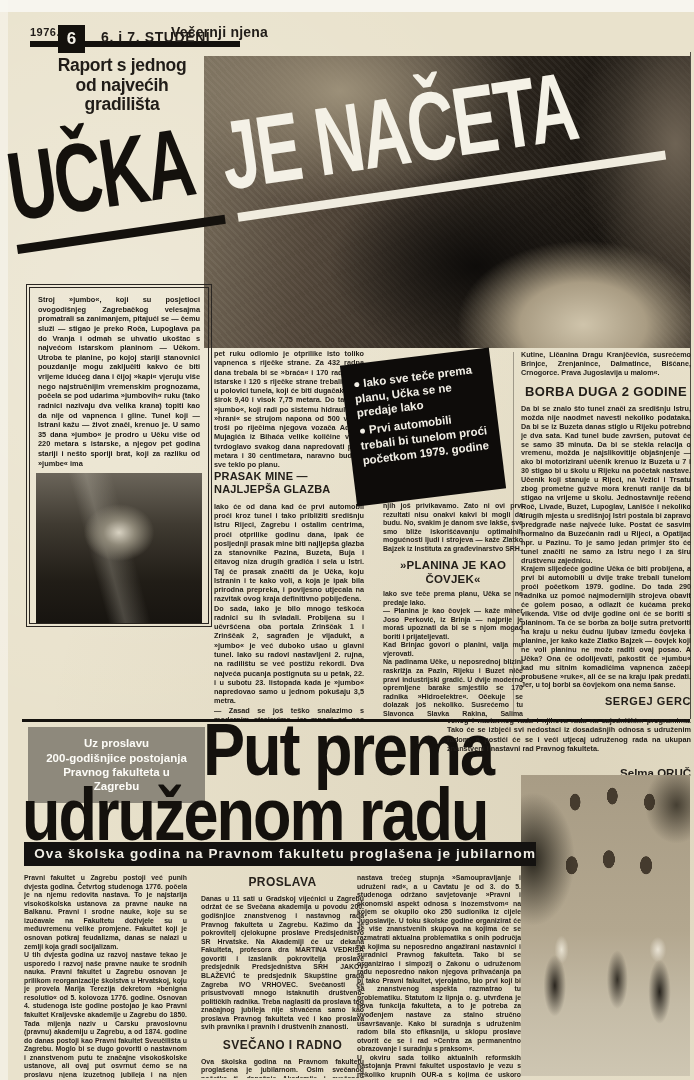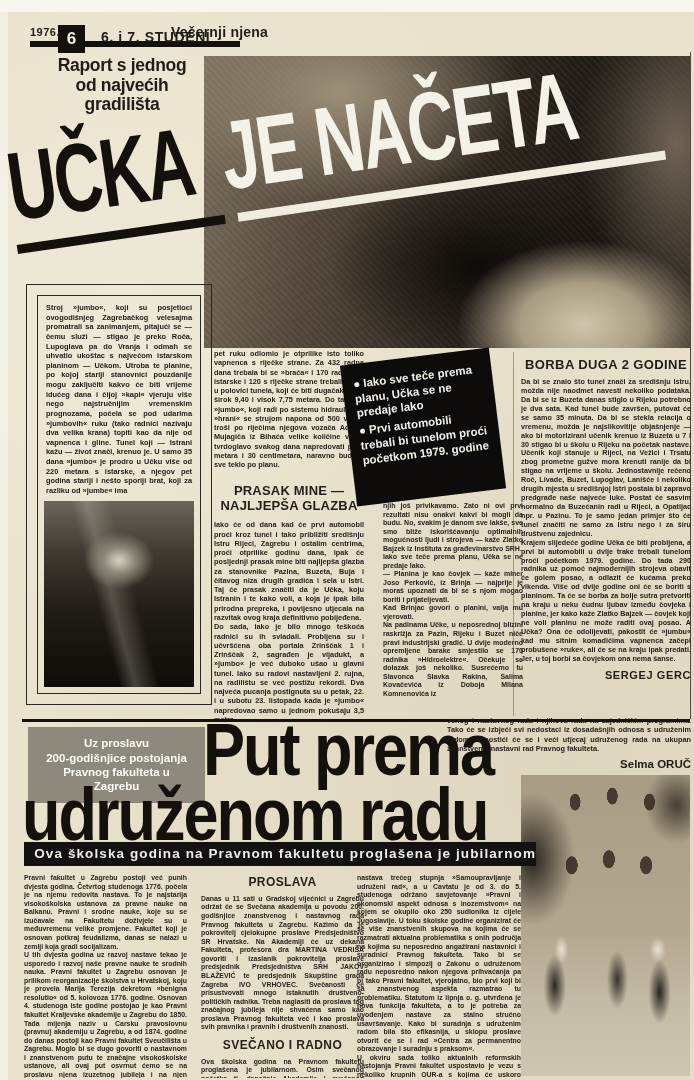--- a/index.html
+++ b/index.html
@@ -38,55 +38,55 @@
   .ucka-hl{position:absolute;left:18px;top:168px;width:672px;transform:rotate(-8.3deg);transform-origin:0 100%;z-index:5;}
   .ucka-hl-text{font-size:67px;font-weight:800;letter-spacing:-2px;line-height:1;white-space:nowrap;
     display:inline-block;transform:scaleY(1.45);transform-origin:bottom left;}
   .hl-black{color:#14110d;}
   .hl-white{color:#f4f1e6;margin-left:16px;}
   .hl-rule{display:flex;margin-top:10px;height:9px;width:655px;}
   .rule-black{width:32%;background:#14110d;}
   .rule-gap{width:2%;}
   .rule-white{width:66%;background:#f0ecdf;}
 
-  .lead-box{position:absolute;left:26px;top:284px;width:186px;height:421px;border:1px solid #2a2622;padding:10px;box-sizing:border-box;}
+  .lead-box{position:absolute;left:26px;top:284px;width:186px;height:343px;border:1px solid #2a2622;padding:2px;box-sizing:border-box;}
   .lead-inner{border:1px solid #2a2622;height:100%;box-sizing:border-box;padding:7px 8px 4px;overflow:hidden;}
   .lead-text{font-size:7.4px;font-weight:bold;text-align:justify;line-height:1.3;color:#1d1a16;}
   .photo-small{height:186px;margin:5px -2px 4px;
     background-image:
       radial-gradient(ellipse 52px 42px at 50% 32%, #d8d2c2 0%, #8e8878 30%, rgba(40,36,30,0) 68%),
       linear-gradient(75deg, rgba(0,0,0,0) 38%, rgba(205,200,185,0.28) 46%, rgba(0,0,0,0) 58%),
       linear-gradient(to bottom, #6b655a 0%, #3f3a31 28%, #211d17 58%, #0f0d0a 100%);}
   .caption{font-size:7.6px;font-weight:bold;text-align:center;line-height:1.35;white-space:pre-line;}
 
   .col{position:absolute;font-weight:bold;text-align:justify;color:#211d18;overflow:hidden;}
   .pre{white-space:pre-line;}
   .col2{left:214px;top:349px;width:150px;height:370px;font-size:7.3px;line-height:1.27;}
-  .sub1{font-size:13px;font-weight:800;text-align:center;line-height:1.15;margin:15px 0 6px;white-space:pre-line;letter-spacing:0.2px;}
+  .sub1{font-size:11px;font-weight:800;line-height:1.15;margin:1px 0 6px;white-space:pre-line;letter-spacing:0.2px;}
   .col3{left:383px;top:502px;width:140px;height:218px;font-size:7px;line-height:1.22;}
   .sub2{font-size:11.5px;font-weight:800;text-align:center;margin:5px 0 4px;letter-spacing:0.2px;}
   .col4{left:521px;top:351px;width:170px;height:366px;font-size:7.2px;line-height:1.24;}
   .sub3{font-size:13px;font-weight:800;text-align:center;margin:6px 0 5px;letter-spacing:0.4px;}
   .byline1{text-align:right;font-size:11px;font-weight:800;margin-top:5px;letter-spacing:0.6px;}
   .vrule{position:absolute;left:513px;top:352px;width:1px;height:364px;background:rgba(74,68,60,0.45);}
 
   .inset{position:absolute;left:348px;top:356px;width:150px;height:142px;background:#0e0c0a;color:#f2efe6;
     transform:rotate(-7deg);padding:13px 11px;box-sizing:border-box;font-size:11.5px;font-weight:bold;line-height:1.28;z-index:6;}
   .inset div{margin-bottom:3px;}
 
   
   .kicker2{position:absolute;left:28px;top:727px;width:177px;height:76px;background:#8e897c;color:#fdfcf7;
     display:flex;align-items:center;justify-content:center;text-align:center;font-size:11.5px;font-weight:bold;
     line-height:1.25;white-space:pre-line;}
   .hl2{position:absolute;font-weight:800;letter-spacing:-2px;white-space:nowrap;color:#14110d;
     transform:scaleY(1.18);transform-origin:top left;line-height:1;}
   .hl2a{left:203px;top:712px;font-size:63px;}
   .hl2b{left:22px;top:777px;font-size:63px;}
   .intro2{position:absolute;left:447px;top:716px;width:244px;font-size:7.3px;font-weight:bold;text-align:justify;line-height:1.3;}
-  .byline2{text-align:right;font-size:11.5px;font-weight:800;margin-top:3px;}
+  .byline2{text-align:right;font-size:11.5px;font-weight:800;margin-top:12px;}
   .bar2{position:absolute;left:24px;top:842px;width:512px;height:24px;background:#141210;color:#f0ede4;
     font-size:13.5px;font-weight:bold;text-align:right;line-height:24px;letter-spacing:1.1px;z-index:3;}
   .bcol{position:absolute;top:874px;height:204px;font-size:6.9px;line-height:1.24;font-weight:bold;
     text-align:justify;color:#27221c;overflow:hidden;}
   .bcol1{left:24px;width:163px;}
   .bcol2{left:201px;width:163px;}
   .bcol3{left:357px;width:164px;}
   .bsub{font-size:12px;font-weight:800;text-align:center;margin:1px 0 5px;letter-spacing:0.4px;}
   .bsub2{margin-top:6px;}
   .photo2{position:absolute;left:521px;top:775px;width:169px;height:301px;z-index:1;
@@ -155,29 +155,31 @@
 — Zasad se još teško snalazimo s modernim strojevima, jer mnogi od nas prvi put probijamo tunel (malo je bilo takvih pothvata), a i ono iskustvo koje imamo stečeno je s manje savršenim strojevima. A ovi su posljednja riječ tehnike i mi se na</div>
   </div>
 
   <div class="inset">
     <div>● Iako sve teče prema planu, Učka se ne predaje lako</div>
     <div>● Prvi automobili trebali bi tunelom proći početkom 1979. godine</div>
   </div>
 
   <div class="col col3">
     <div class="pre">njih još privikavamo. Zato ni ovi prvi rezultati nisu onakvi kakvi bi mogli da budu. No, svakim je danom sve lakše, sve smo bliže iskorišćavanju optimalnih mogućnosti ljudi i strojeva — kaže Zlatko Bajzek iz Instituta za građevinarstvo SRH.</div>
+    <div class="sub2">»PLANINA JE KAO ČOVJEK«</div>
     <div class="pre">Iako sve teče prema planu, Učka se ne predaje lako.
 — Planina je kao čovjek — kaže miner Joso Perković, iz Brinja — najprije je moraš upoznati da bi se s njom mogao boriti i prijateljevati.
 Kad Brinjac govori o planini, valja mu vjerovati.
 Na padinama Učke, u neposrednoj blizini raskrižja za Pazin, Rijeku i Buzet niče pravi industrijski gradić. U dvije moderno opremljene barake smjestilo se 170 radnika »Hidroelektre«. Očekuje se dolazak još nekoliko. Susrećemo tu Slavonca Slavka Rakina, Salima Kovačevića iz Doboja Milana Komnenovića iz</div>
   </div>
 
   <div class="vrule"></div>
 
   <div class="col col4">
+    <div class="pre">Kutine, Ličanina Dragu Kranjčevića, susrećemo Brinjce, Zrenjanince, Dalmatince, Bišćane, Crnogorce. Prava Jugoslavija u malom«.</div>
     <div class="sub3">BORBA DUGA 2 GODINE</div>
     <div class="pre">Da bi se znalo što tunel znači za središnju Istru, možda nije naodmet navesti nekoliko podataka. Da bi se iz Buzeta danas stiglo u Rijeku potrebno je dva sata. Kad tunel bude završen, putovat će se samo 35 minuta. Da bi se stekla relacija o vremenu, možda je najslikovitije objašnjenje — ako bi motorizirani učenik krenuo iz Buzeta u 7 i 30 stigao bi u školu u Rijeku na početak nastave. Učenik koji stanuje u Rijeci, na Vežici i Trsatu zbog prometne gužve mora krenuti ranije da bi stigao na vrijeme u školu. Jednostavnije rečeno Roč, Livade, Buzet, Lupoglav, Lanišće i nekoliko drugih mjesta u središnjoj Istri postala bi zapravo predgrađe naše najveće luke. Postat će sasvim normalno da Buzećanin radi u Rijeci, a Opatijac npr. u Pazinu. To je samo jedan primjer što će tunel značiti ne samo za Istru nego i za širu društvenu zajednicu.
 Krajem slijedeće godine Učka će biti probijena, a prvi bi automobili u dvije trake trebali tunelom proći početkom 1979. godine. Do tada 290 radnika uz pomoć najmodernijih strojeva obavit će golem posao, a odlazit će kućama preko vikenda. Više od dvije godine oni će se boriti s planinom. Ta će se borba za bolje sutra pretvoriti na kraju u neku čudnu ljubav između čovjeka i planine, jer kako kaže Zlatko Bajzek — čovjek koji ne voli planinu ne može raditi ovaj posao. A Učka? Ona će odolijevati, pakostit će »jumbu« kad mu sitnim komadićima vapnenca začepi probušene »ruke«, ali će se na kraju ipak predati. Jer, u toj borbi sa čovjekom ona nema šanse.</div>
     <div class="byline1">SERGEJ GERC</div>
   </div>
 
   <div class="art1-rule"></div>
 
   <div class="kicker2">Uz proslavu
 200-godišnjice postojanja

